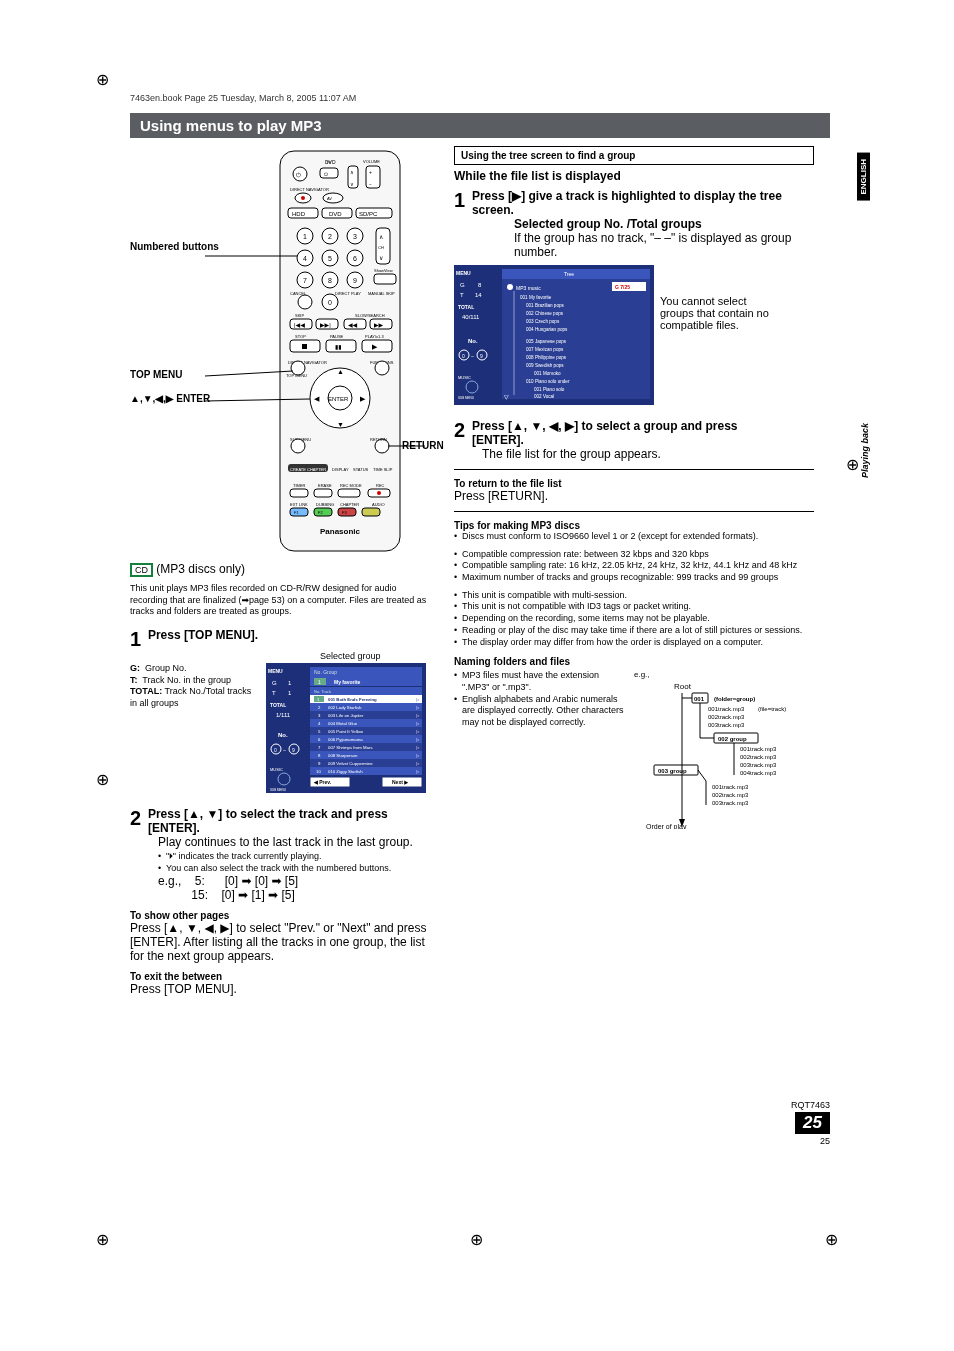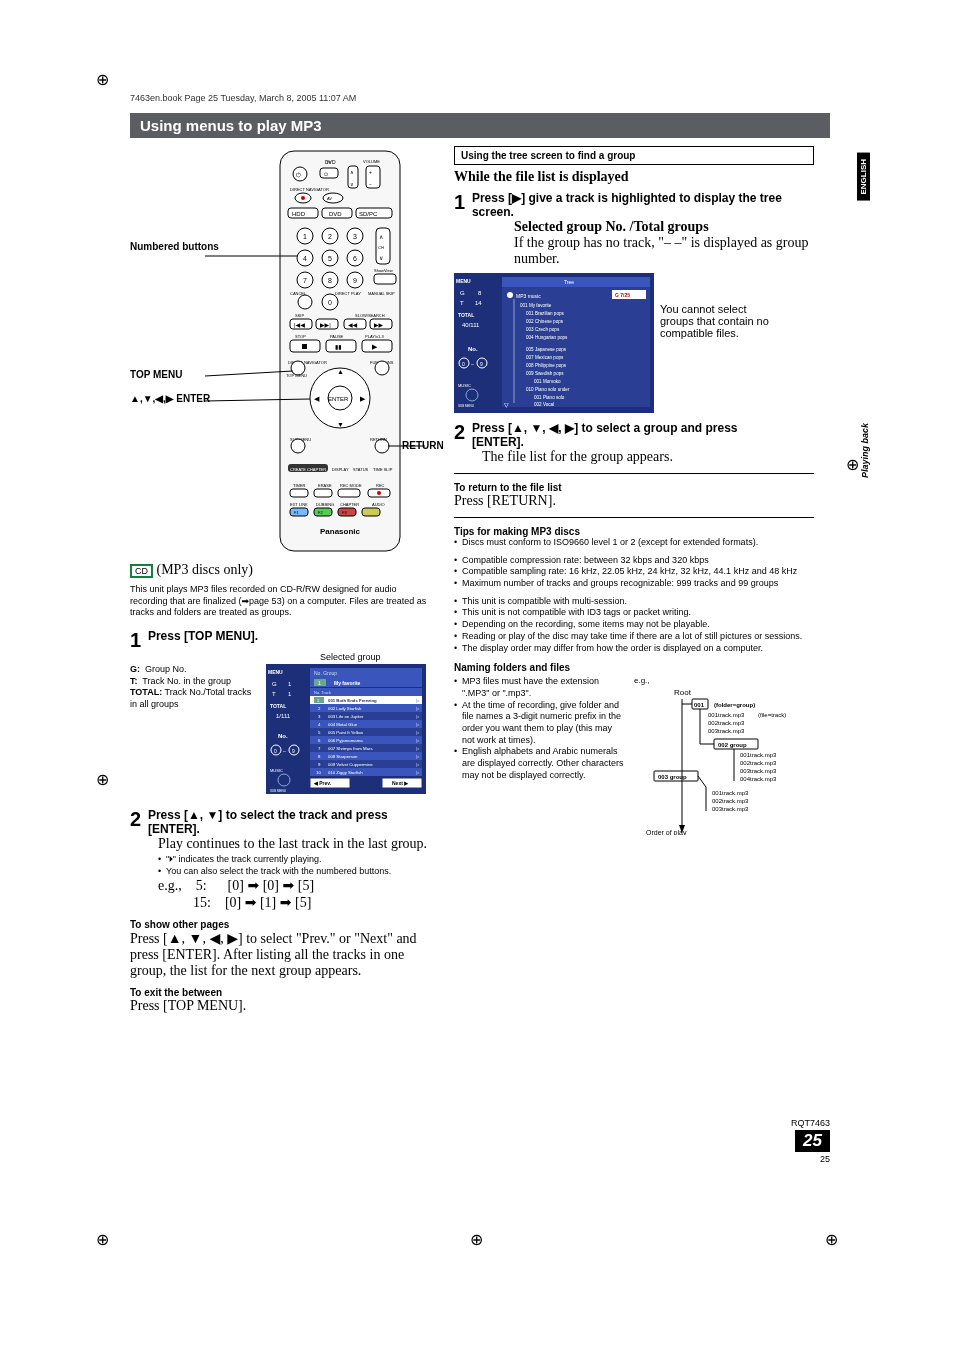--- a/index.html
+++ b/index.html
@@ -43,21 +43,21 @@
   .intro { font-size:9px; margin:6px 0 10px; line-height:1.3; }
   .step-num { font-size:20px; font-weight:bold; margin-right:4px; display:inline-block; vertical-align:top; }
   .step-body { display:inline-block; width:255px; vertical-align:top; }
   .step-body2 { display:inline-block; width:314px; vertical-align:top; }
   .step-title { font-size:12px; font-weight:bold; margin-bottom:2px; }
   .step-row { margin-top:6px; }
   .sel-group-lbl { font-size:9px; margin-left:190px; }
   .gt-desc { font-size:9px; line-height:1.3; display:inline-block; vertical-align:top; }
   .gt-block { display:flex; gap:6px; margin-top:2px; align-items:flex-start; }
   .file-list-svg { width:160px; height:130px; }
-  .small { font-size:14px;font-family:Liberation Serif, serif; }
+  .small { font-size:12px; }
   ul.bullets { list-style:none; padding:0; margin:0; }
   ul.bullets li { position:relative; padding-left:8px; font-size:9px; line-height:1.3; }
   ul.bullets li::before { content:"•"; position:absolute; left:0; top:0; }
   .sub-heading { font-size:10px; font-weight:bold; margin-top:8px; }
   .box-heading {
     border:1px solid #000; padding:3px 6px; font-weight:bold; font-size:10px;
     margin-bottom:4px;
   }
   .hr { border-top:1px solid #000; margin:8px 0; }
   .side-text {
@@ -412,21 +412,21 @@
             <text x="72" y="118">010 Piano solo under</text>
             <text x="80" y="126">001 Piano solo</text>
             <text x="80" y="133">002 Vocal</text>
           </g>
           <line x1="60" y1="26" x2="60" y2="130" stroke="#fff" stroke-width="0.5"></line>
           <text x="50" y="134" font-size="6" fill="#fff">▽</text>
         </svg>
         <div class="tree-note">You cannot select groups that contain no compatible files.</div>
       </div>
 
-      <div class="step-row" style="margin-top:8px">
+      <div class="step-row" style="margin-top:14px">
         <span class="step-num">2</span>
         <span class="step-body2"><span class="step-title">Press [▲, ▼, ◀, ▶] to select a group and press [ENTER].</span></span>
       </div>
       <div class="small" style="margin-left:28px">The file list for the group appears.</div>
 
       <div class="hr"></div>
       <div class="sub-heading" style="margin-top:0">To return to the file list</div>
       <div class="small">Press [RETURN].</div>
       <div class="hr"></div>
 
@@ -445,21 +445,20 @@
         <li>Depending on the recording, some items may not be playable.</li>
         <li>Reading or play of the disc may take time if there are a lot of still pictures or sessions.</li>
         <li>The display order may differ from how the order is displayed on a computer.</li>
       </ul>
 
       <div class="sub-heading">Naming folders and files</div>
       <div class="naming-block">
         <div class="naming-l">
           <ul class="bullets">
             <li>MP3 files must have the extension ".MP3" or ".mp3".</li>
-            <li>At the time of recording, give folder and file names a 3-digit numeric prefix in the order you want them to play (this may not work at times).</li>
             <li>English alphabets and Arabic numerals are displayed correctly. Other characters may not be displayed correctly.</li>
           </ul>
         </div>
         <div class="naming-r">
           <div>e.g.,</div>
           <svg viewBox="0 0 170 150" width="170" height="150">
             <text x="40" y="10" font-size="8">Root</text>
             <line x1="48" y1="14" x2="48" y2="140" stroke="#000"></line>
             <polygon points="45,140 51,140 48,148" fill="#000"></polygon>
             <text x="12" y="150" font-size="7">Order of play</text>

